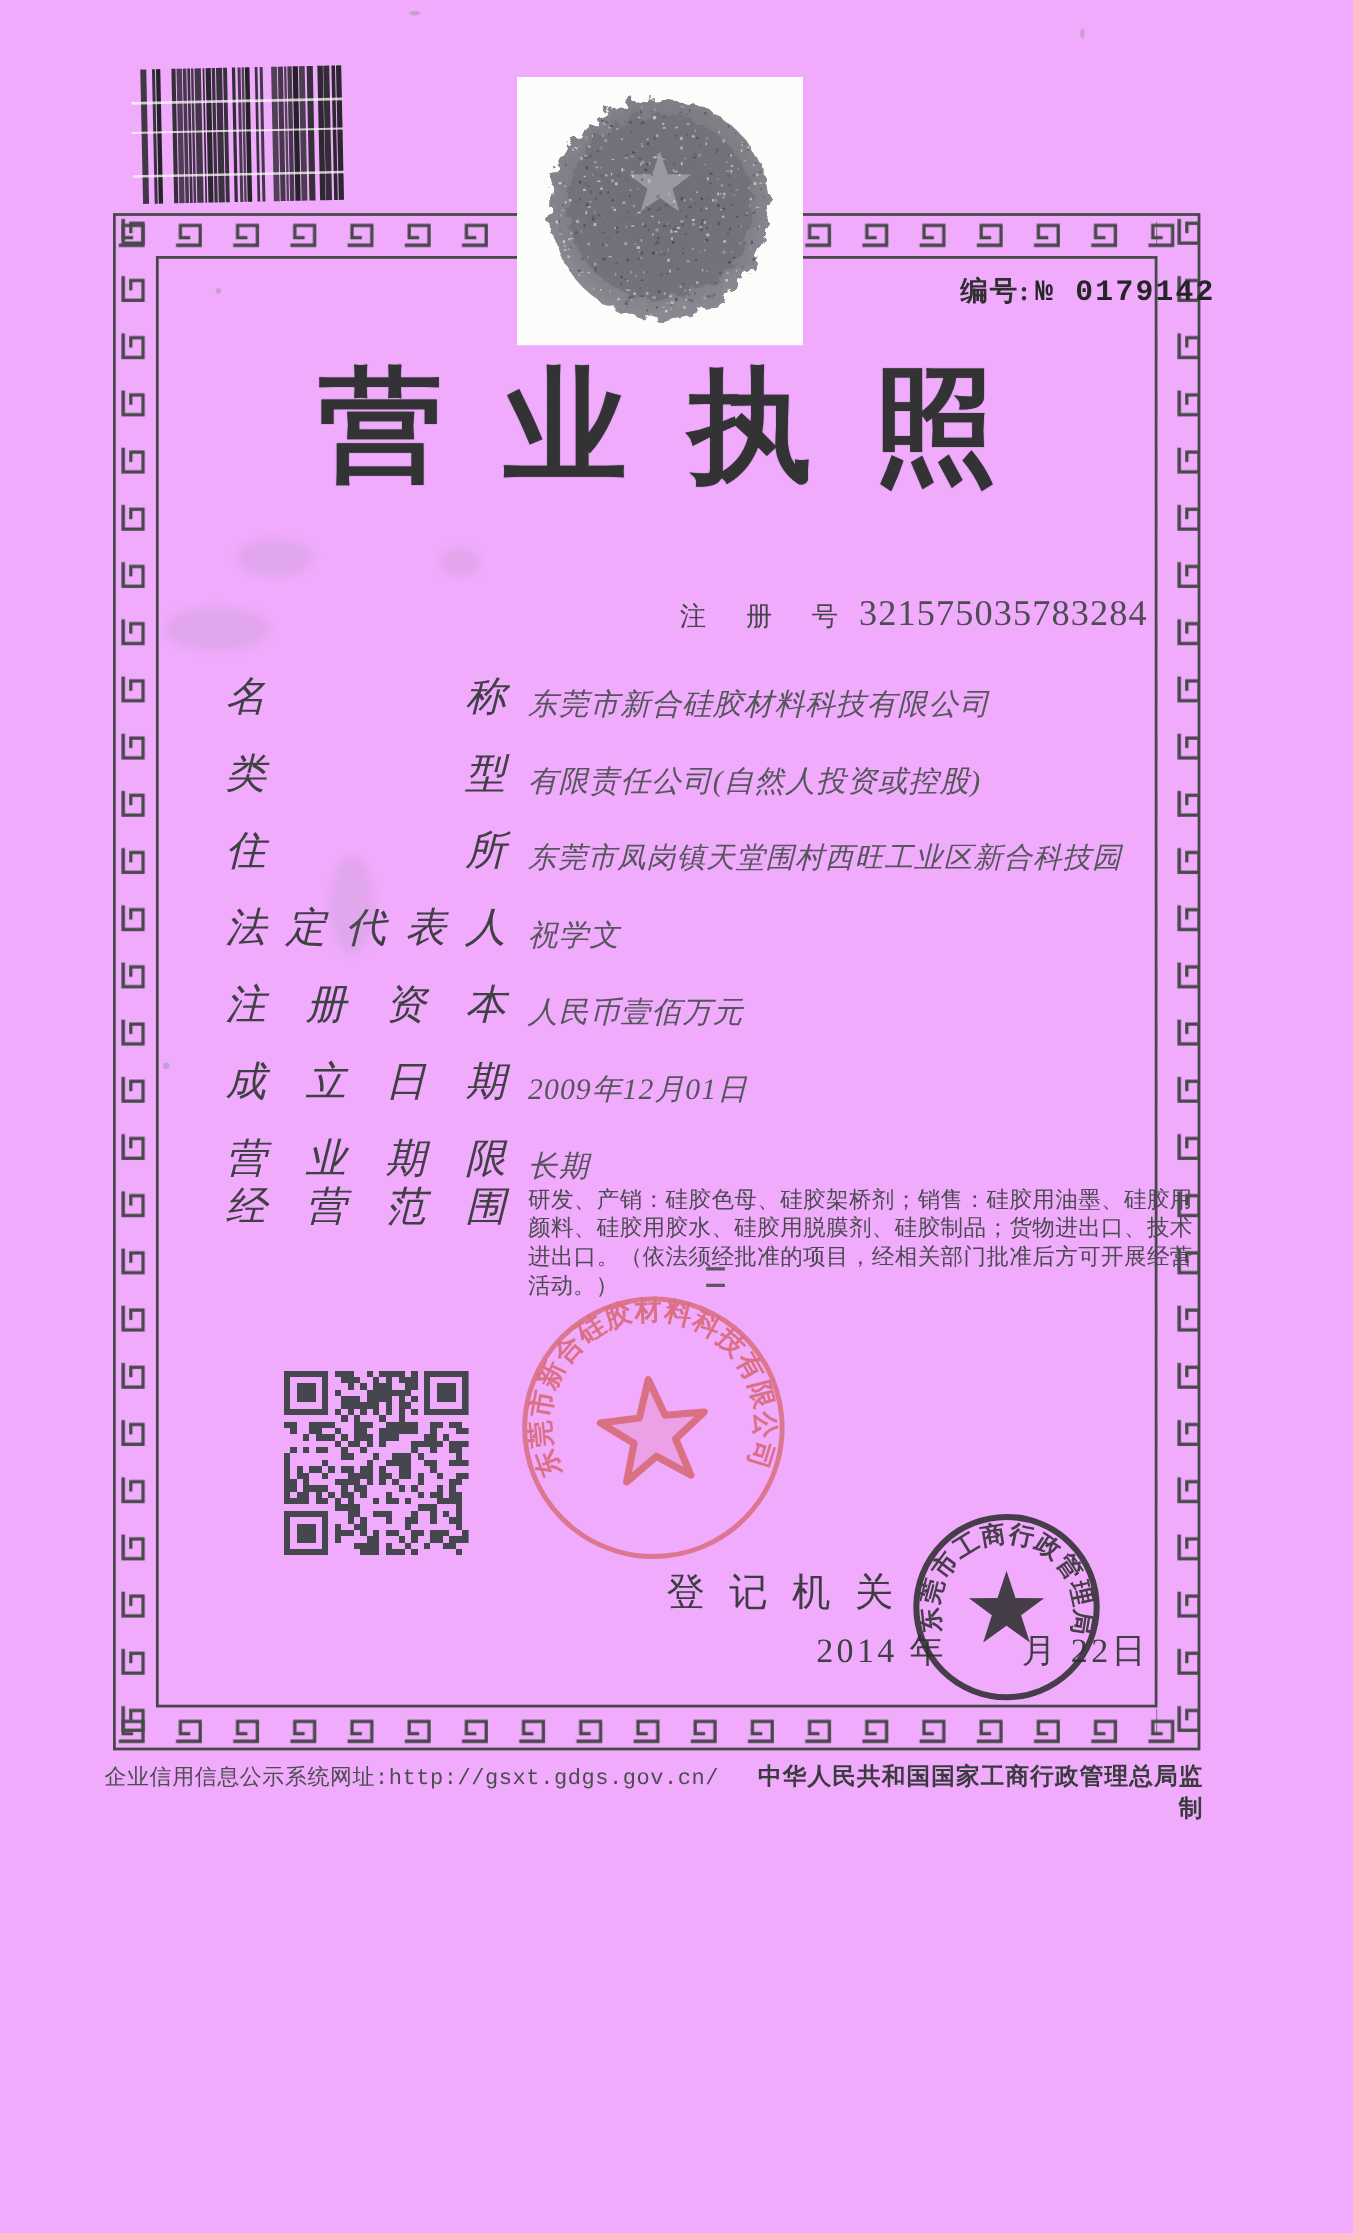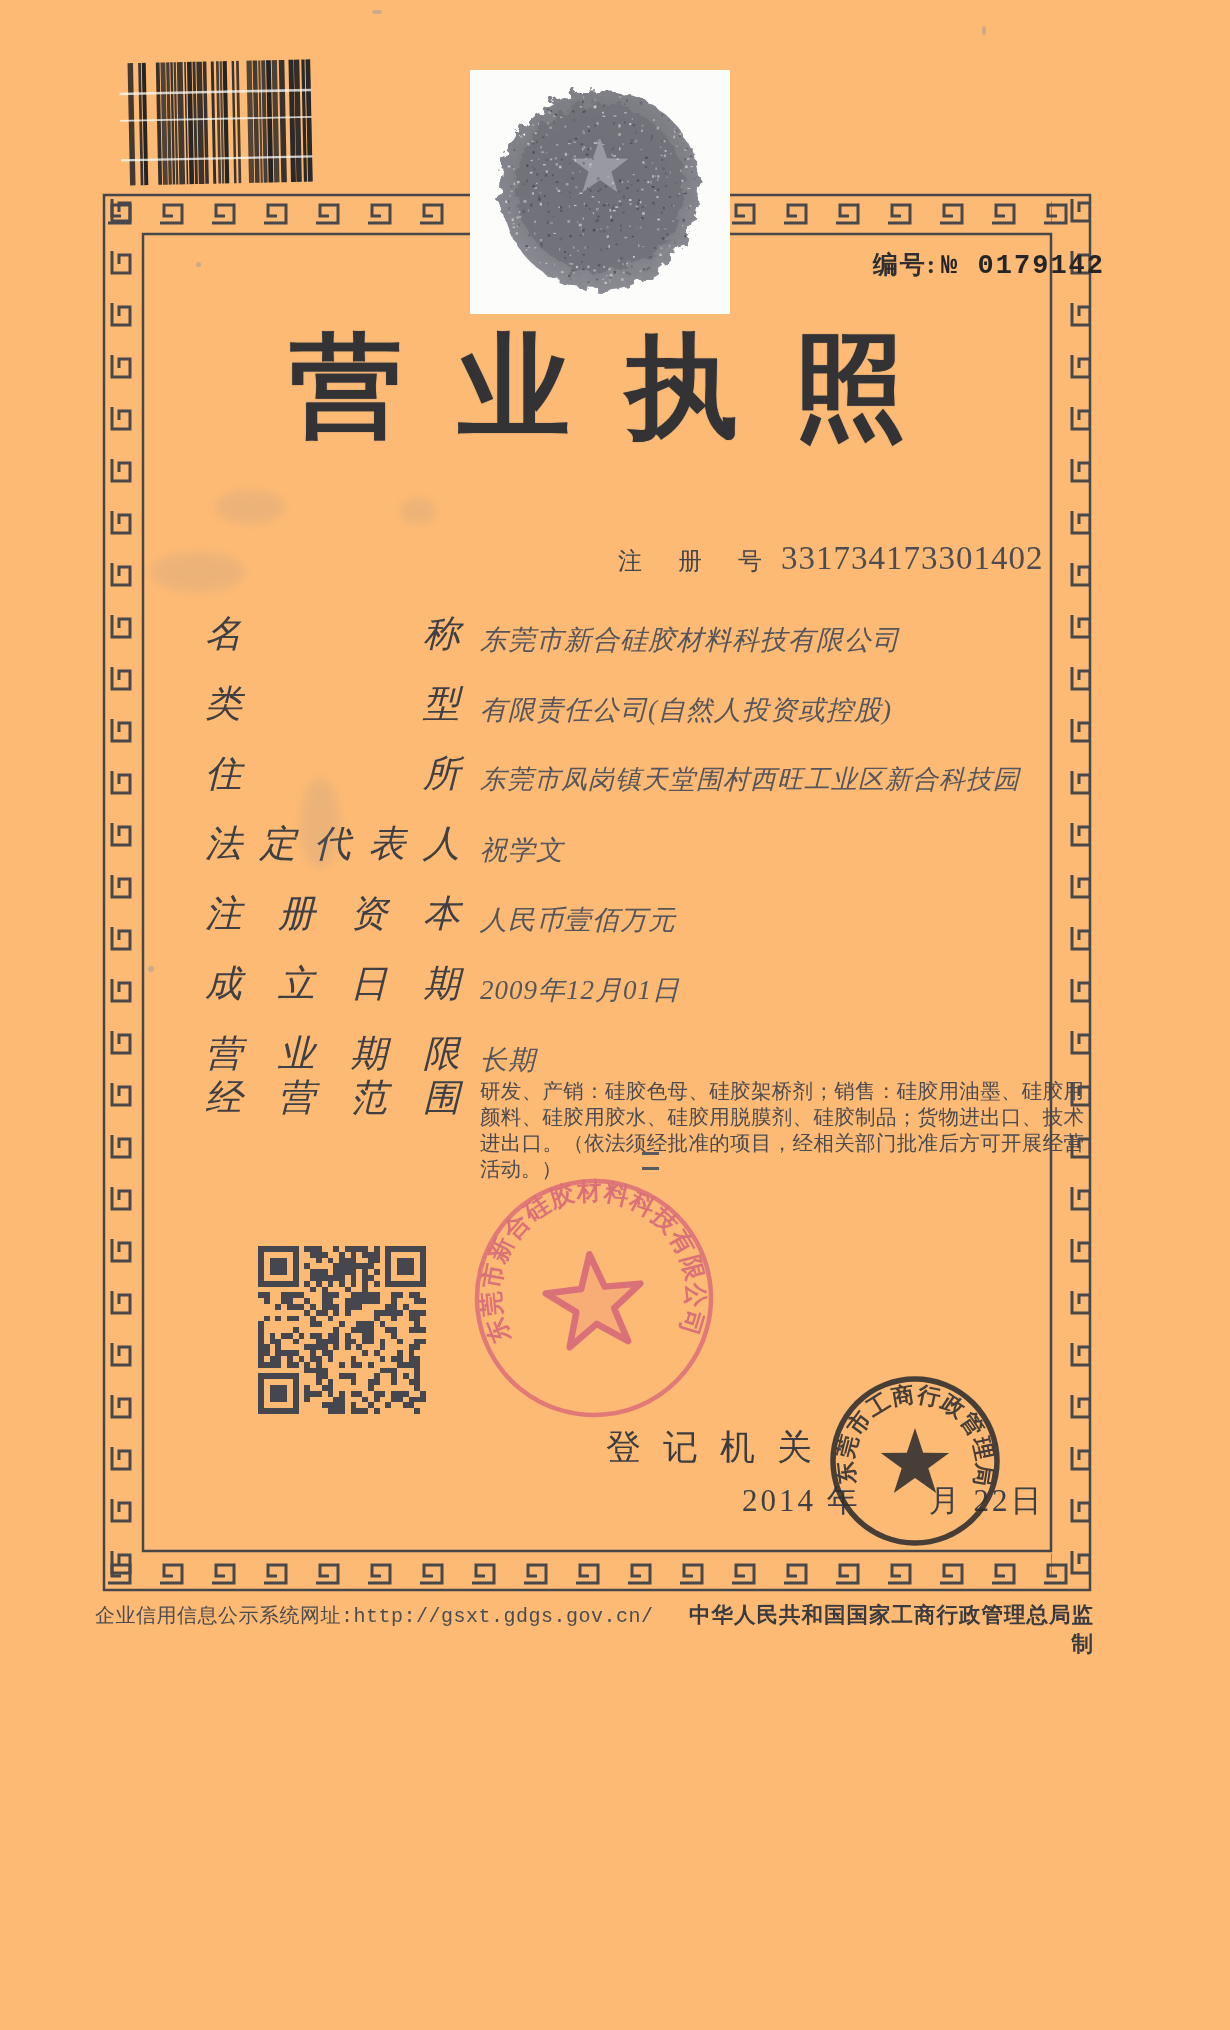--- a/index.html
+++ b/index.html
@@ -1,18 +1,18 @@
 <!DOCTYPE html>
 <html><head>
 <meta charset="utf-8">
 <style>
   html,body{margin:0;padding:0;background:#e8e8e6;}
   .paper{
     position:relative; width:1230px; height:2030px; margin:0 auto;
-    background:#fdba74; overflow:hidden;
+    background:#f0abfc; overflow:hidden;
     font-family:"Liberation Serif", serif; color:#3a3a3c;
   }
   .abs{position:absolute;}
 
   
   .barcode-wrap{left:120px; top:60px; width:192px; height:126px; transform:rotate(-1.2deg);}
   .emblem-wrap{left:470px; top:70px; width:260px; height:244px;}
   .serial{left:815px; top:248px; width:290px; text-align:right; white-space:nowrap;}
   .serial .s-label{font-size:25px; letter-spacing:2px; color:#2f2f31; font-weight:600;}
   .serial .s-no{font-size:27px; font-family:"Liberation Mono", monospace; font-weight:700; color:#252527; letter-spacing:2px;}
@@ -575,21 +575,21 @@
 
   <div class="abs serial">
     <span class="s-label">编号:</span>
     <span class="s-no">№ 0179142</span>
   </div>
 
   <div class="abs title">营业执照</div>
 
   <div class="abs reg-line">
     <span class="reg-label">注 册 号</span>
-    <span class="reg-no">331734173301402</span>
+    <span class="reg-no">321575035783284</span>
   </div>
 
   <div class="abs fields">
     <div class="f-row" style="top:0;">
       <div class="f-label">名称</div>
       <div class="f-value big">东莞市新合硅胶材料科技有限公司</div>
     </div>
     <div class="f-row" style="top:70px;">
       <div class="f-label">类型</div>
       <div class="f-value big">有限责任公司(自然人投资或控股)</div>

